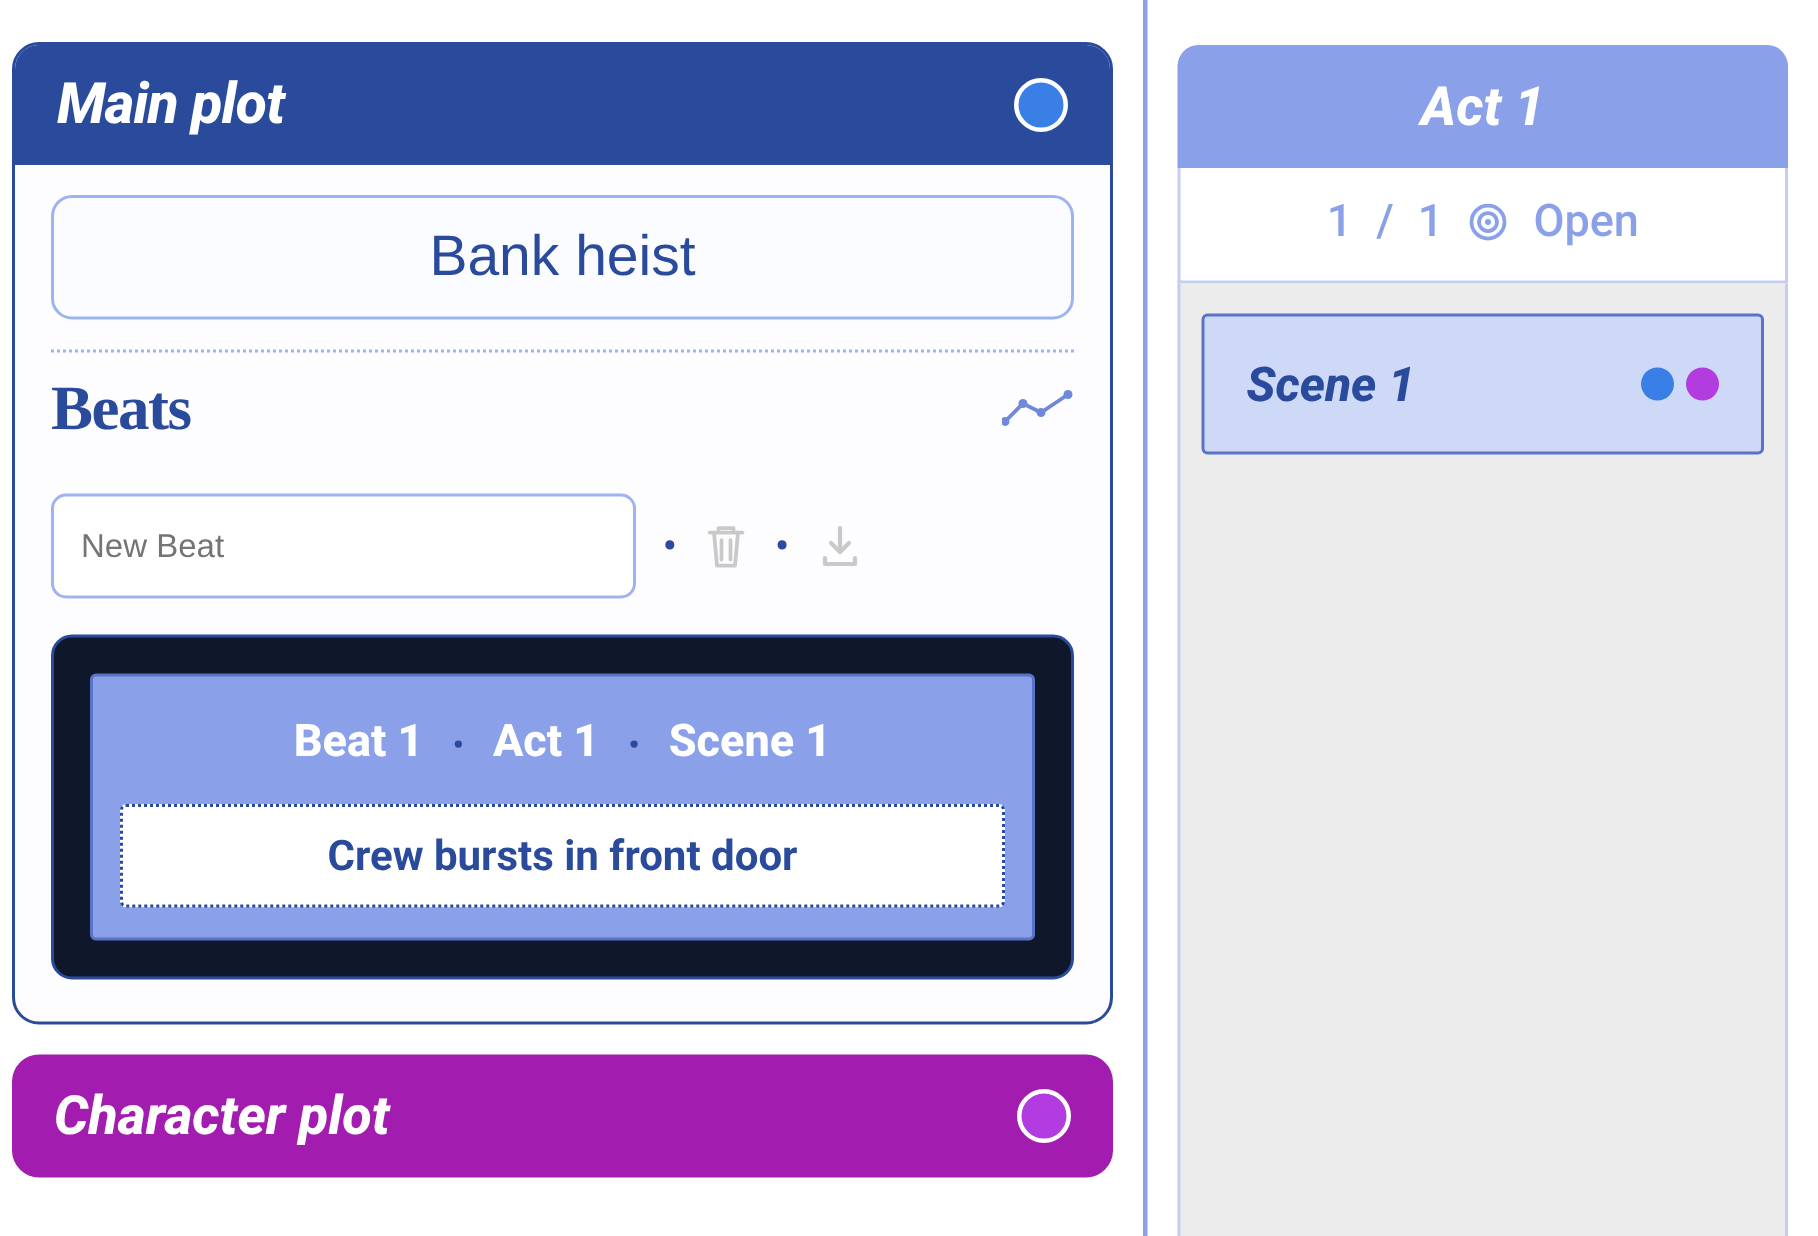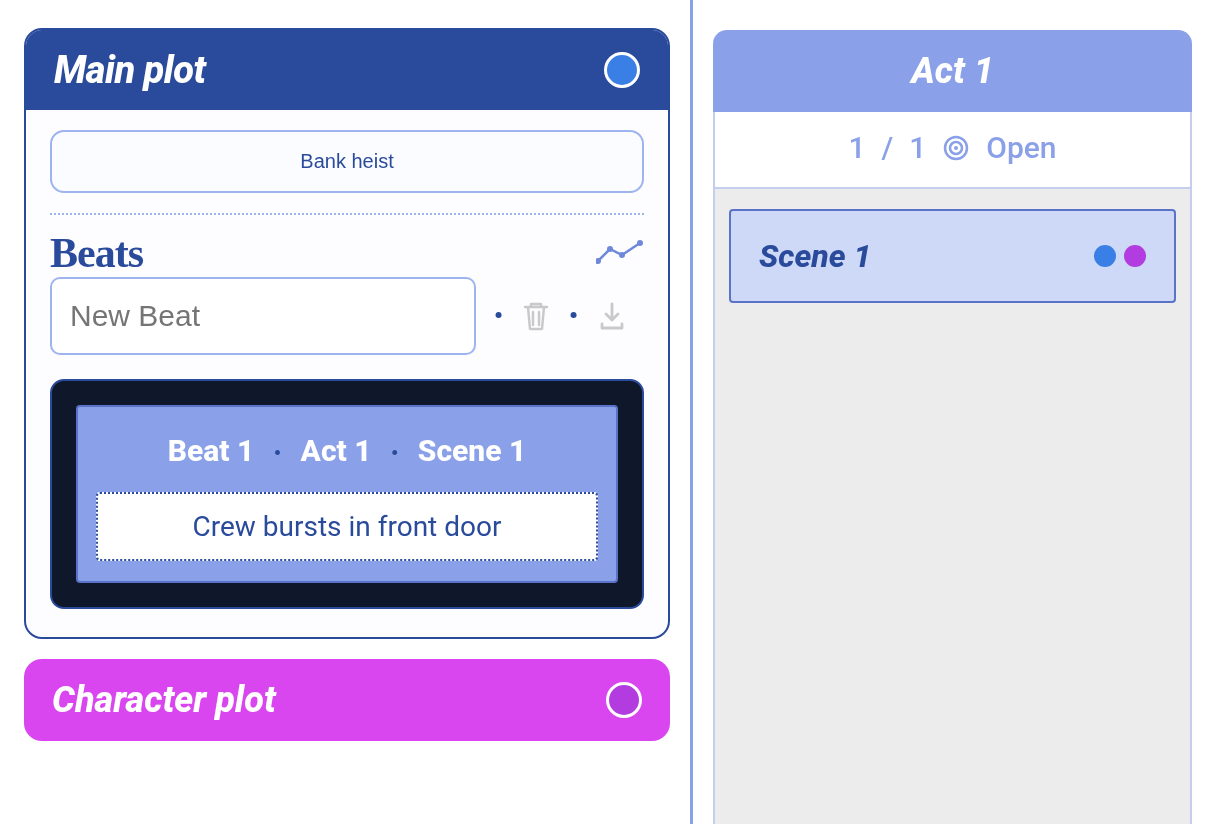--- a/index.html
+++ b/index.html
@@ -4,22 +4,22 @@
 <style>
   * { box-sizing: border-box; margin: 0; padding: 0; }
   body {
     font-family: -apple-system, BlinkMacSystemFont, "Segoe UI", Roboto, "Helvetica Neue", Arial, sans-serif;
     background: #ffffff;
     width: 1212px;
     height: 824px;
     display: flex;
   }
   .left-col {
-    width: 690px;
-    padding: 28px 20px 0 24px;
+    width: 762px;
+    padding: 28px 20px 0 8px;
   }
   .divider {
     width: 3px;
     background: #8aa0e8;
     height: 100%;
   }
   .right-col {
     flex: 1;
     padding: 30px 20px 0 20px;
     display: flex;
@@ -58,38 +58,38 @@
 
   .panel-body {
     padding: 20px 24px 28px 24px;
   }
 
   .plot-title-input {
     width: 100%;
     border: 2px solid #9db4ee;
     border-radius: 14px;
     padding: 18px 20px;
-    font-size: 20px;
+    font-size: 38px;
     color: #2a4b9b;
     text-align: center;
     background: #fbfcff;
     font-weight: 500;
   }
 
   .dotted-sep {
     border: none;
     border-top: 2px dotted #9db4ee;
     margin: 20px 0 14px 0;
   }
 
   .beats-row {
     display: flex;
     align-items: center;
     justify-content: space-between;
-    margin-bottom: 0;
+    margin-bottom: 32px;
   }
   .beats-title {
     font-size: 42px;
     font-weight: 900;
     color: #2a4b9b;
     letter-spacing: -1px;
     font-family: Georgia, "Times New Roman", serif;
   }
   .graph-icon svg { display:block; }
 
@@ -97,21 +97,21 @@
     display: flex;
     align-items: center;
     gap: 18px;
     margin-bottom: 24px;
   }
   .new-beat-input {
     flex: 0 0 390px;
     border: 2px solid #9db4ee;
     border-radius: 10px;
     padding: 20px 18px;
-    font-size: 30px;
+    font-size: 22px;
     color: #888;
     background: #fff;
   }
   .dot-sep {
     color: #2a4b9b;
     font-size: 24px;
     font-weight: 900;
   }
   .icon-btn {
     color: #c9c9c9;
@@ -146,27 +146,27 @@
     vertical-align: middle;
   }
   .beat-desc {
     background: #fff;
     border: 2px dotted #2a4b9b;
     border-radius: 4px;
     padding: 16px 10px;
     text-align: center;
     font-size: 28px;
     color: #2a4b9b;
-    font-weight: 400;
+    font-weight: 700;
   }
 
   
   .panel-char {
     margin-top: 20px;
-    background: #d946ef;
+    background: #a21caf;
     border-radius: 18px;
     padding: 20px 28px;
     display: flex;
     align-items: center;
     justify-content: space-between;
   }
   .panel-char h1 {
     color: #fff;
     font-size: 36px;
     font-weight: 800;

